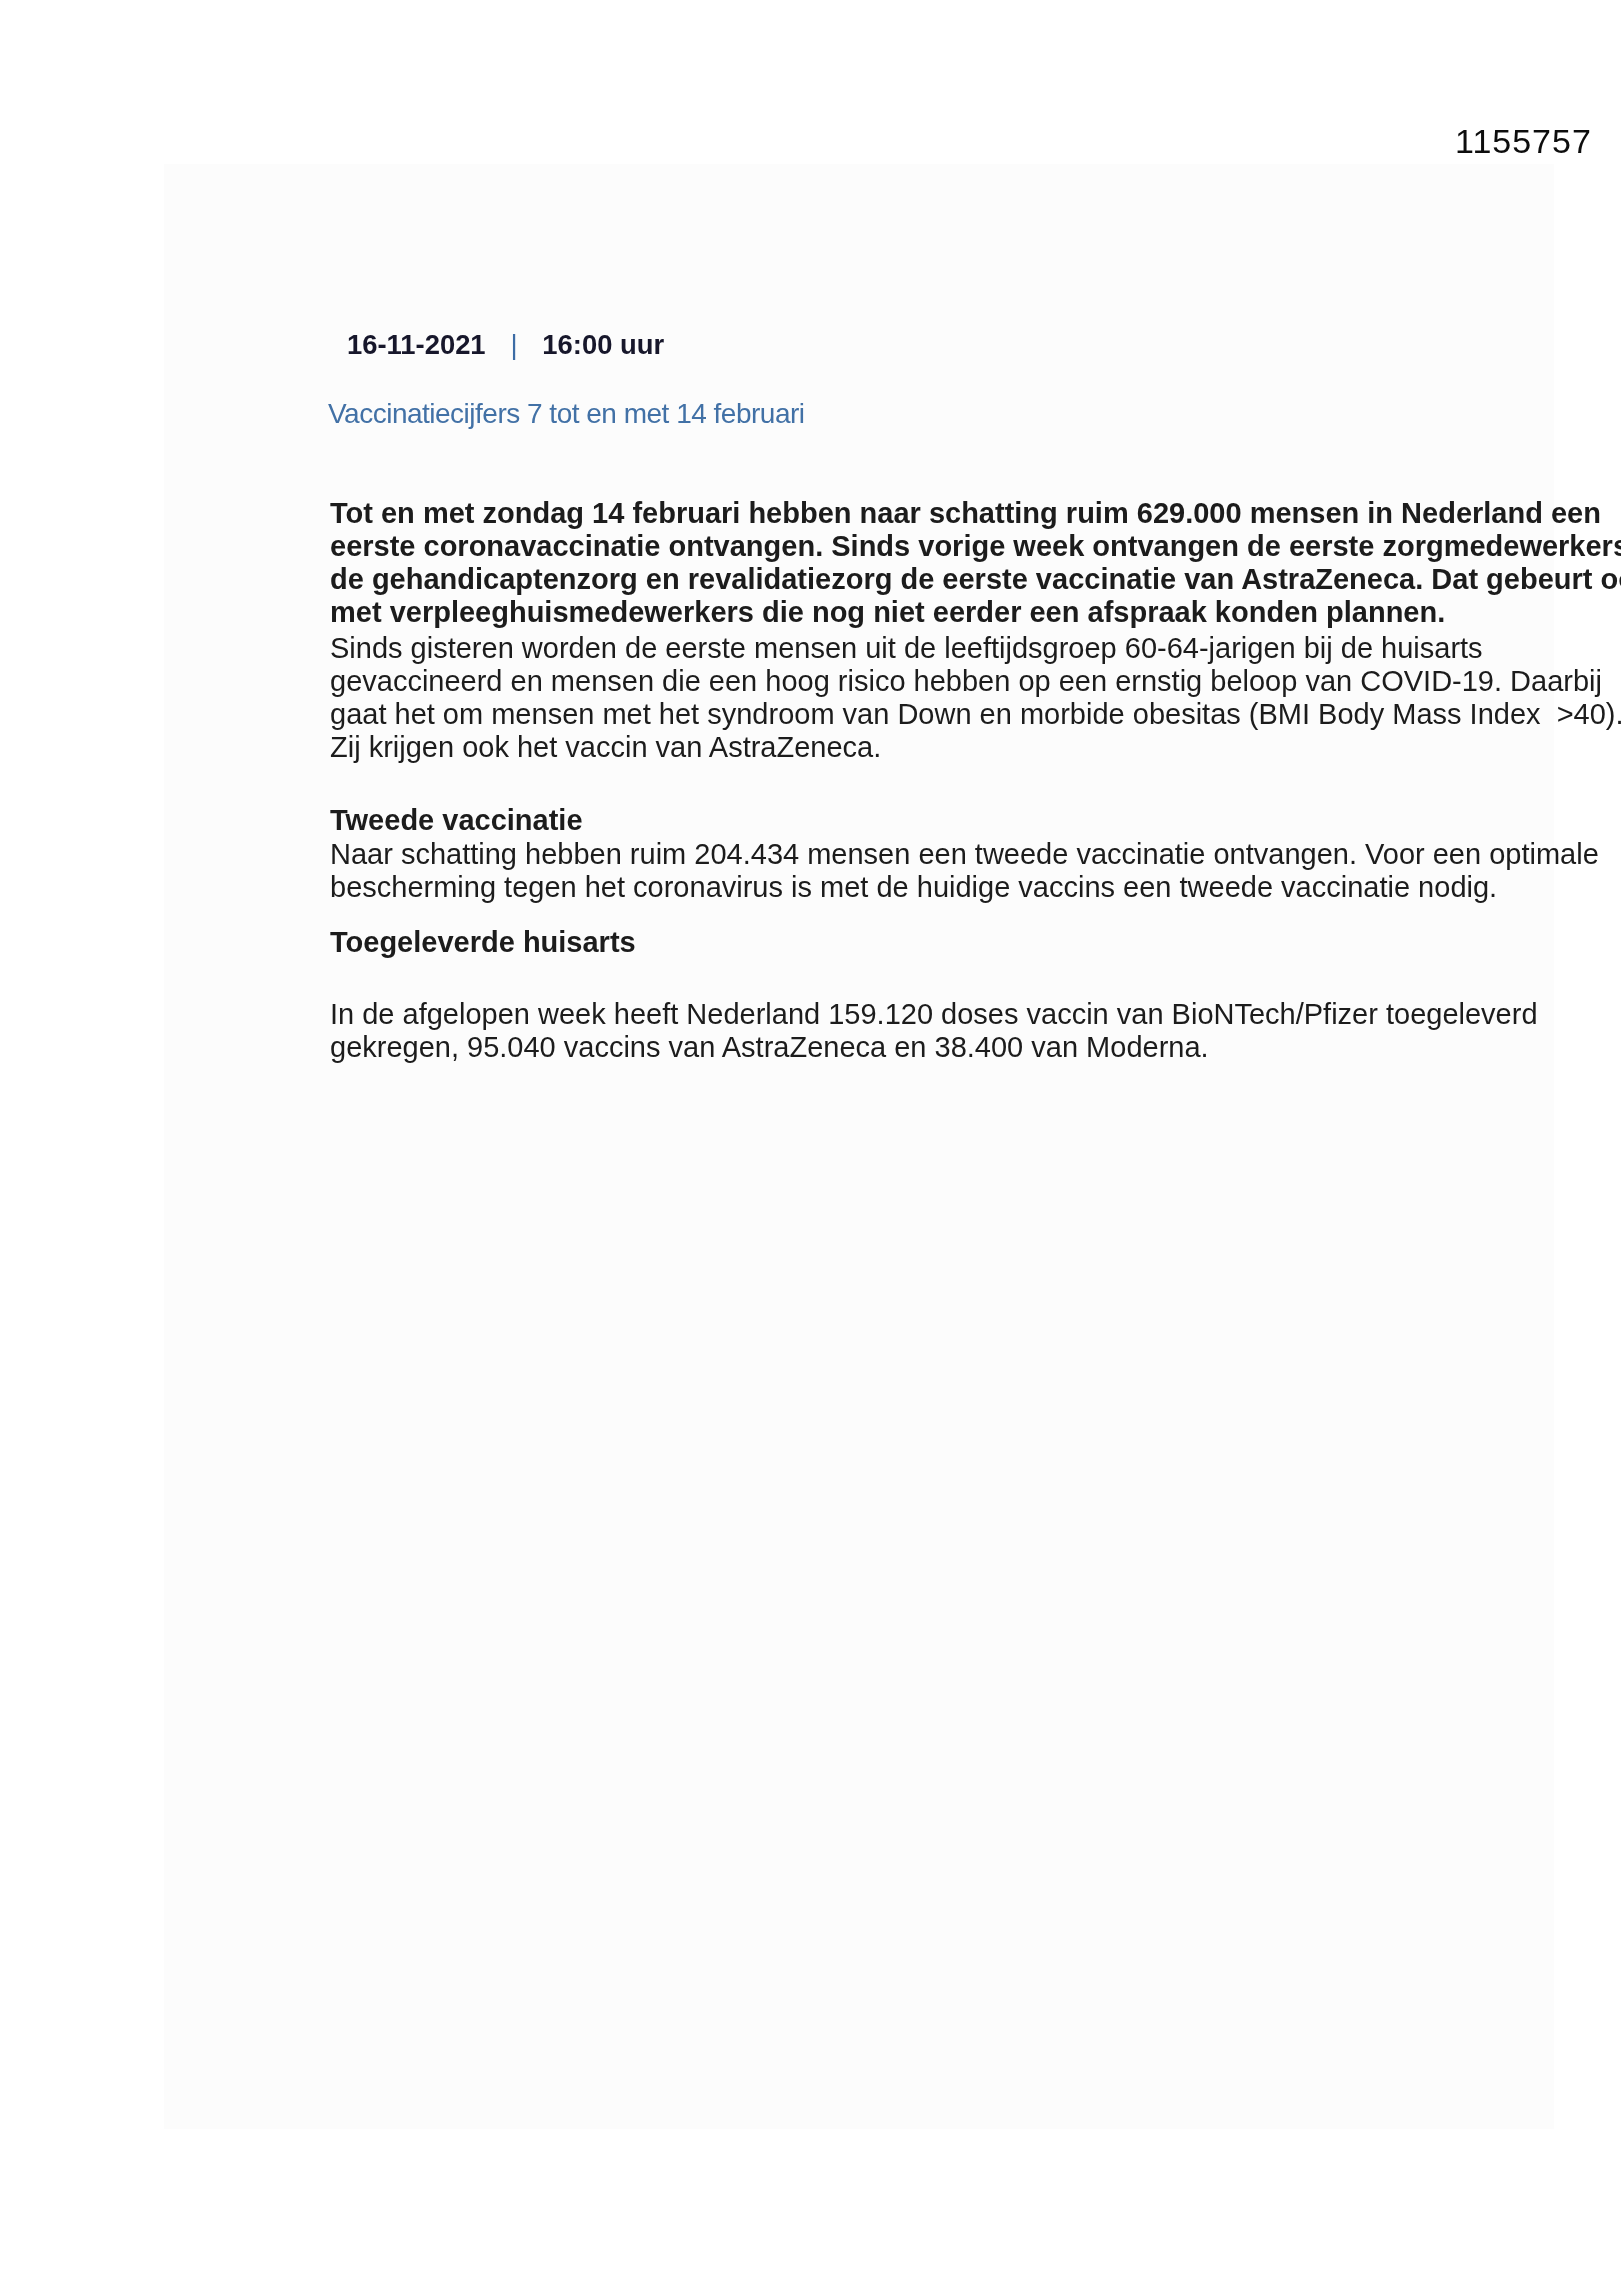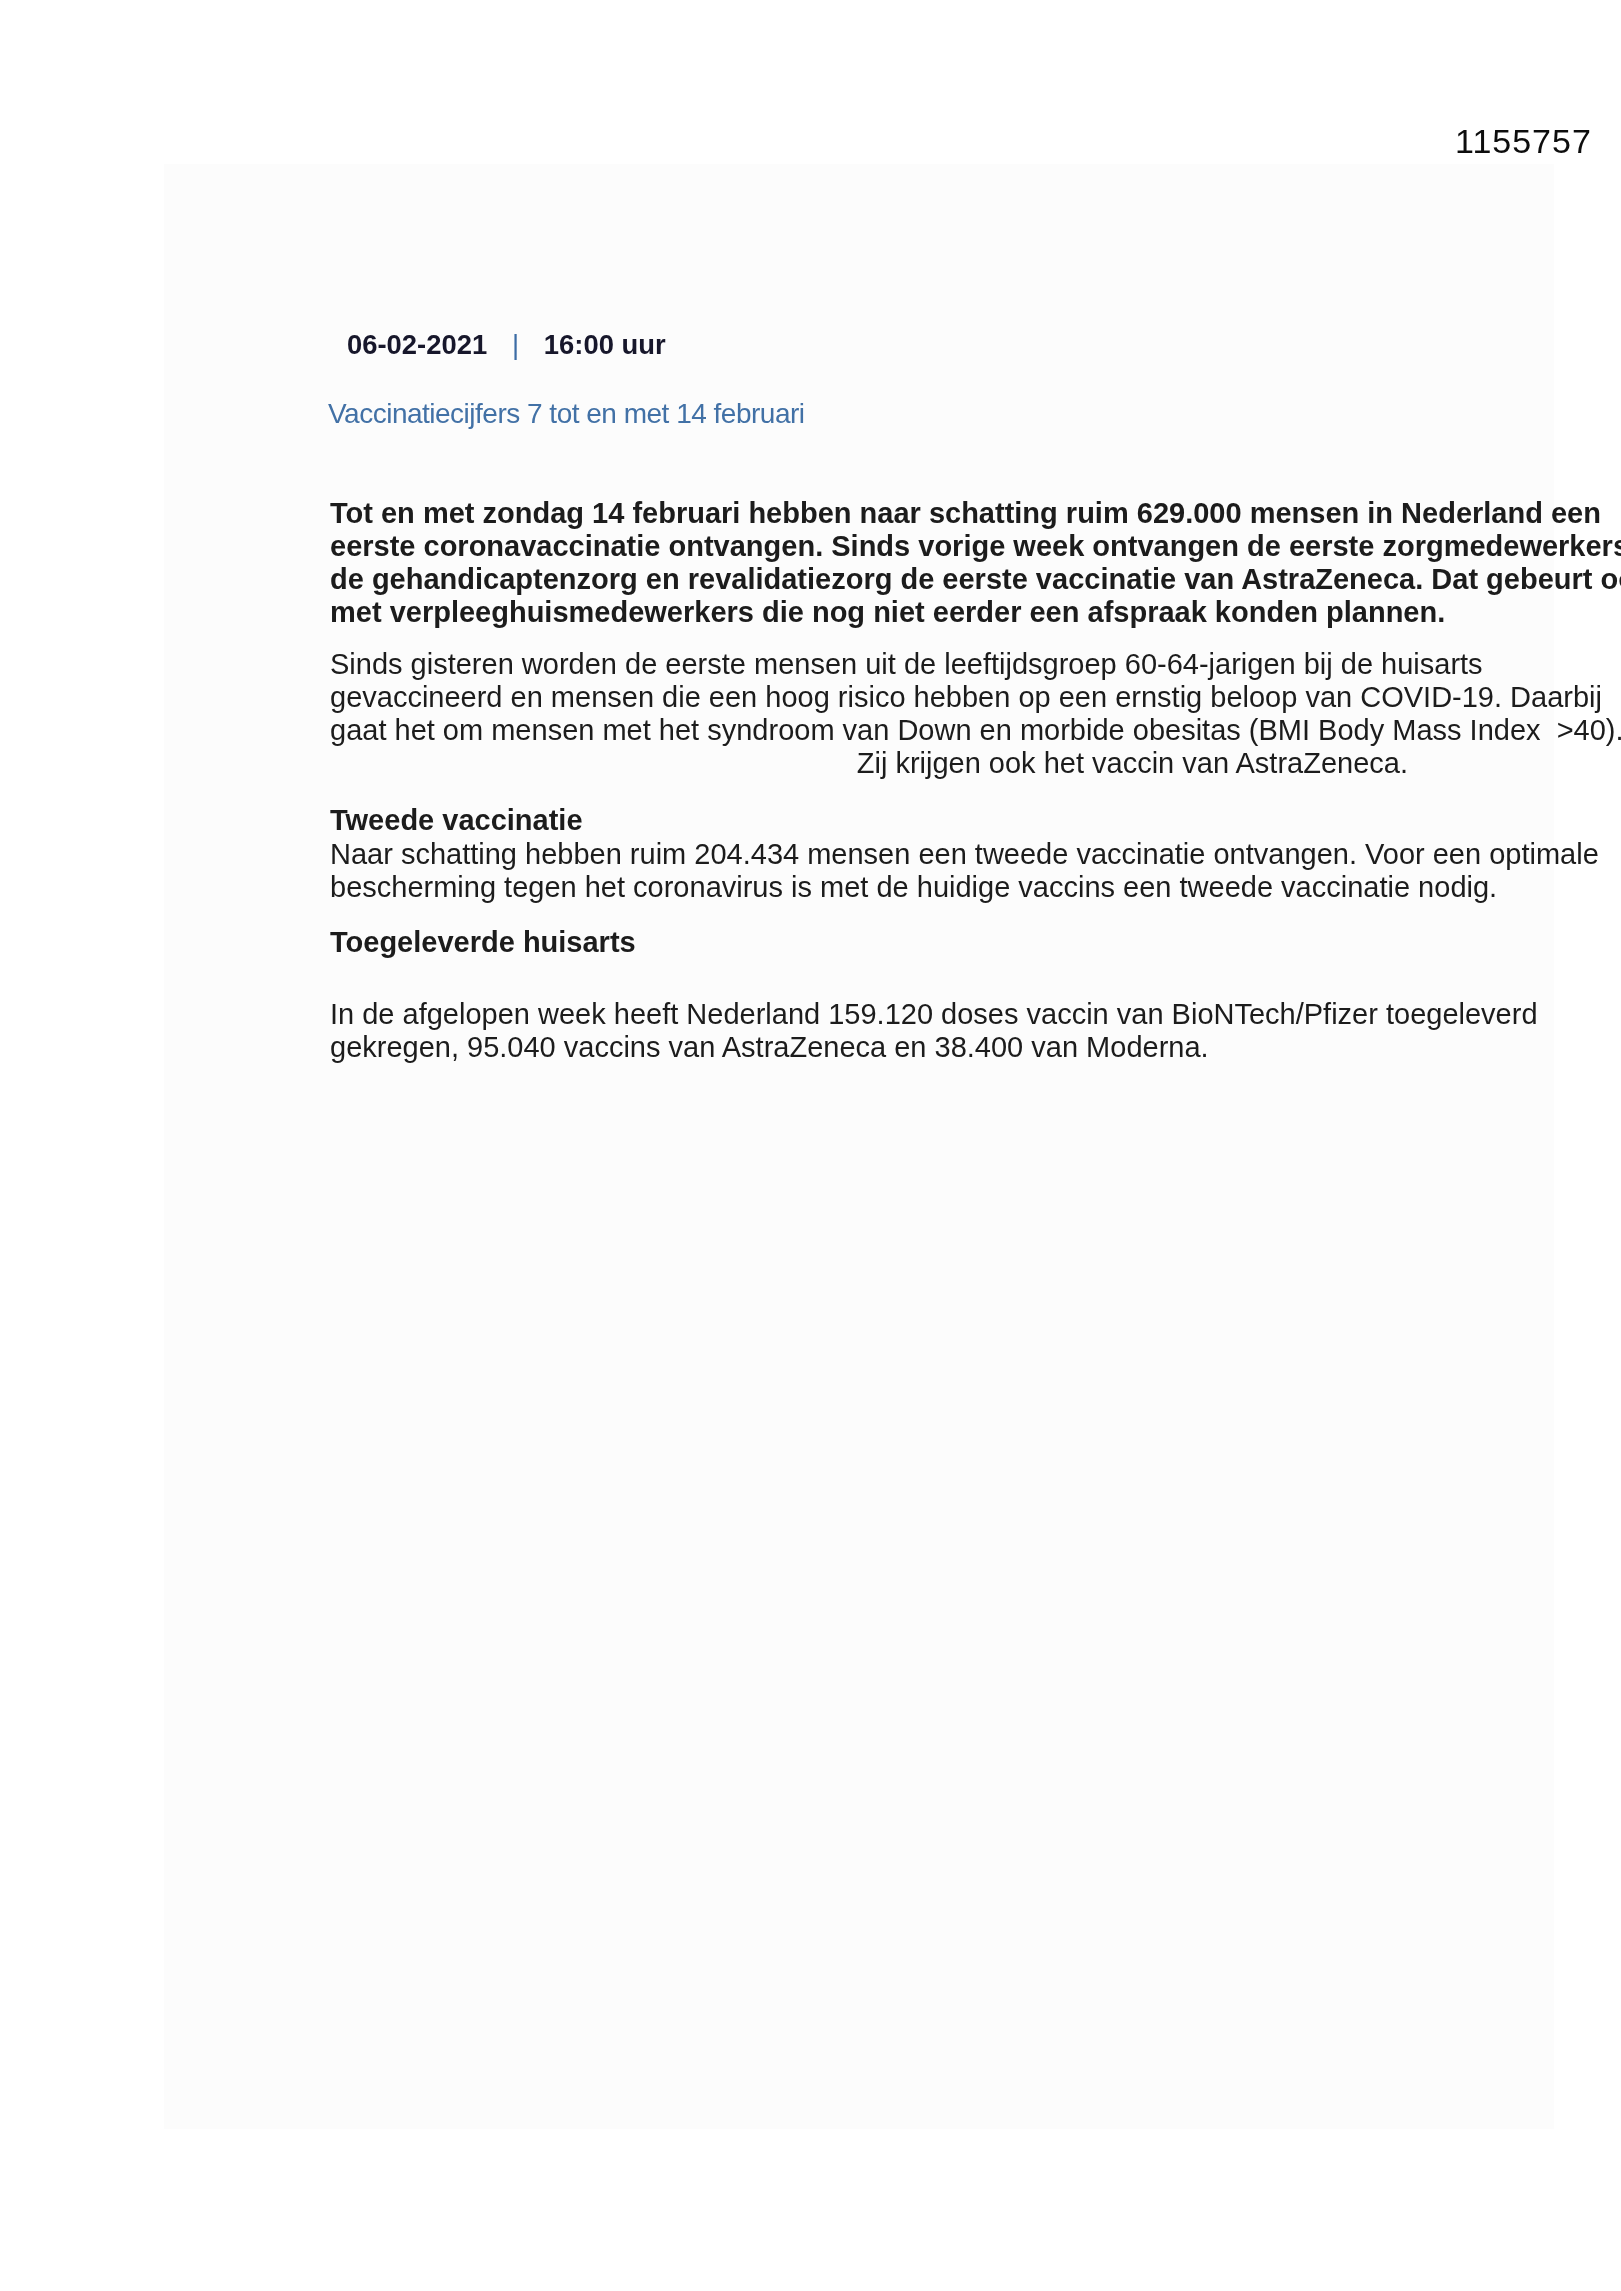--- a/index.html
+++ b/index.html
@@ -63,34 +63,34 @@
     left:282px;
     width:1078px;
     font-size:29px;
     line-height:33px;
     color:var(--text-black,#1c1c1c);
     white-space:pre;
   }
   .para.bold, .section-heading{font-weight:700;}
   .para.regular{font-weight:400;}
   .pos-lead{top:449px;}
-  .pos-p2{top:600px;text-align:right;}
+  .pos-p2{top:584px;}
   .pos-h-tweede{top:756px;}
   .pos-p3{top:790px;}
   .pos-h-toegeleverd{top:878px;}
   .pos-p4{top:950px;}
 </style>
 </head>
 <body>
 
 <div class="doc-number">1155757</div>
 
 <div class="scan-page"></div>
 
-<div class="date-line"><span>06-02-2021</span><span class="date-sep">|</span><span>16:00 uur</span></div>
+<div class="date-line"><span>16-11-2021</span><span class="date-sep">|</span><span>16:00 uur</span></div>
 
 <h1 class="page-title">Vaccinatiecijfers 7 tot en met 14 februari</h1>
 
 <p class="para bold pos-lead">Tot en met zondag 14 februari hebben naar schatting ruim 629.000 mensen in Nederland een
 eerste coronavaccinatie ontvangen. Sinds vorige week ontvangen de eerste zorgmedewerkers in
 de gehandicaptenzorg en revalidatiezorg de eerste vaccinatie van AstraZeneca. Dat gebeurt ook
 met verpleeghuismedewerkers die nog niet eerder een afspraak konden plannen.</p>
 
 <p class="para regular pos-p2">Sinds gisteren worden de eerste mensen uit de leeftijdsgroep 60-64-jarigen bij de huisarts
 gevaccineerd en mensen die een hoog risico hebben op een ernstig beloop van COVID-19. Daarbij

